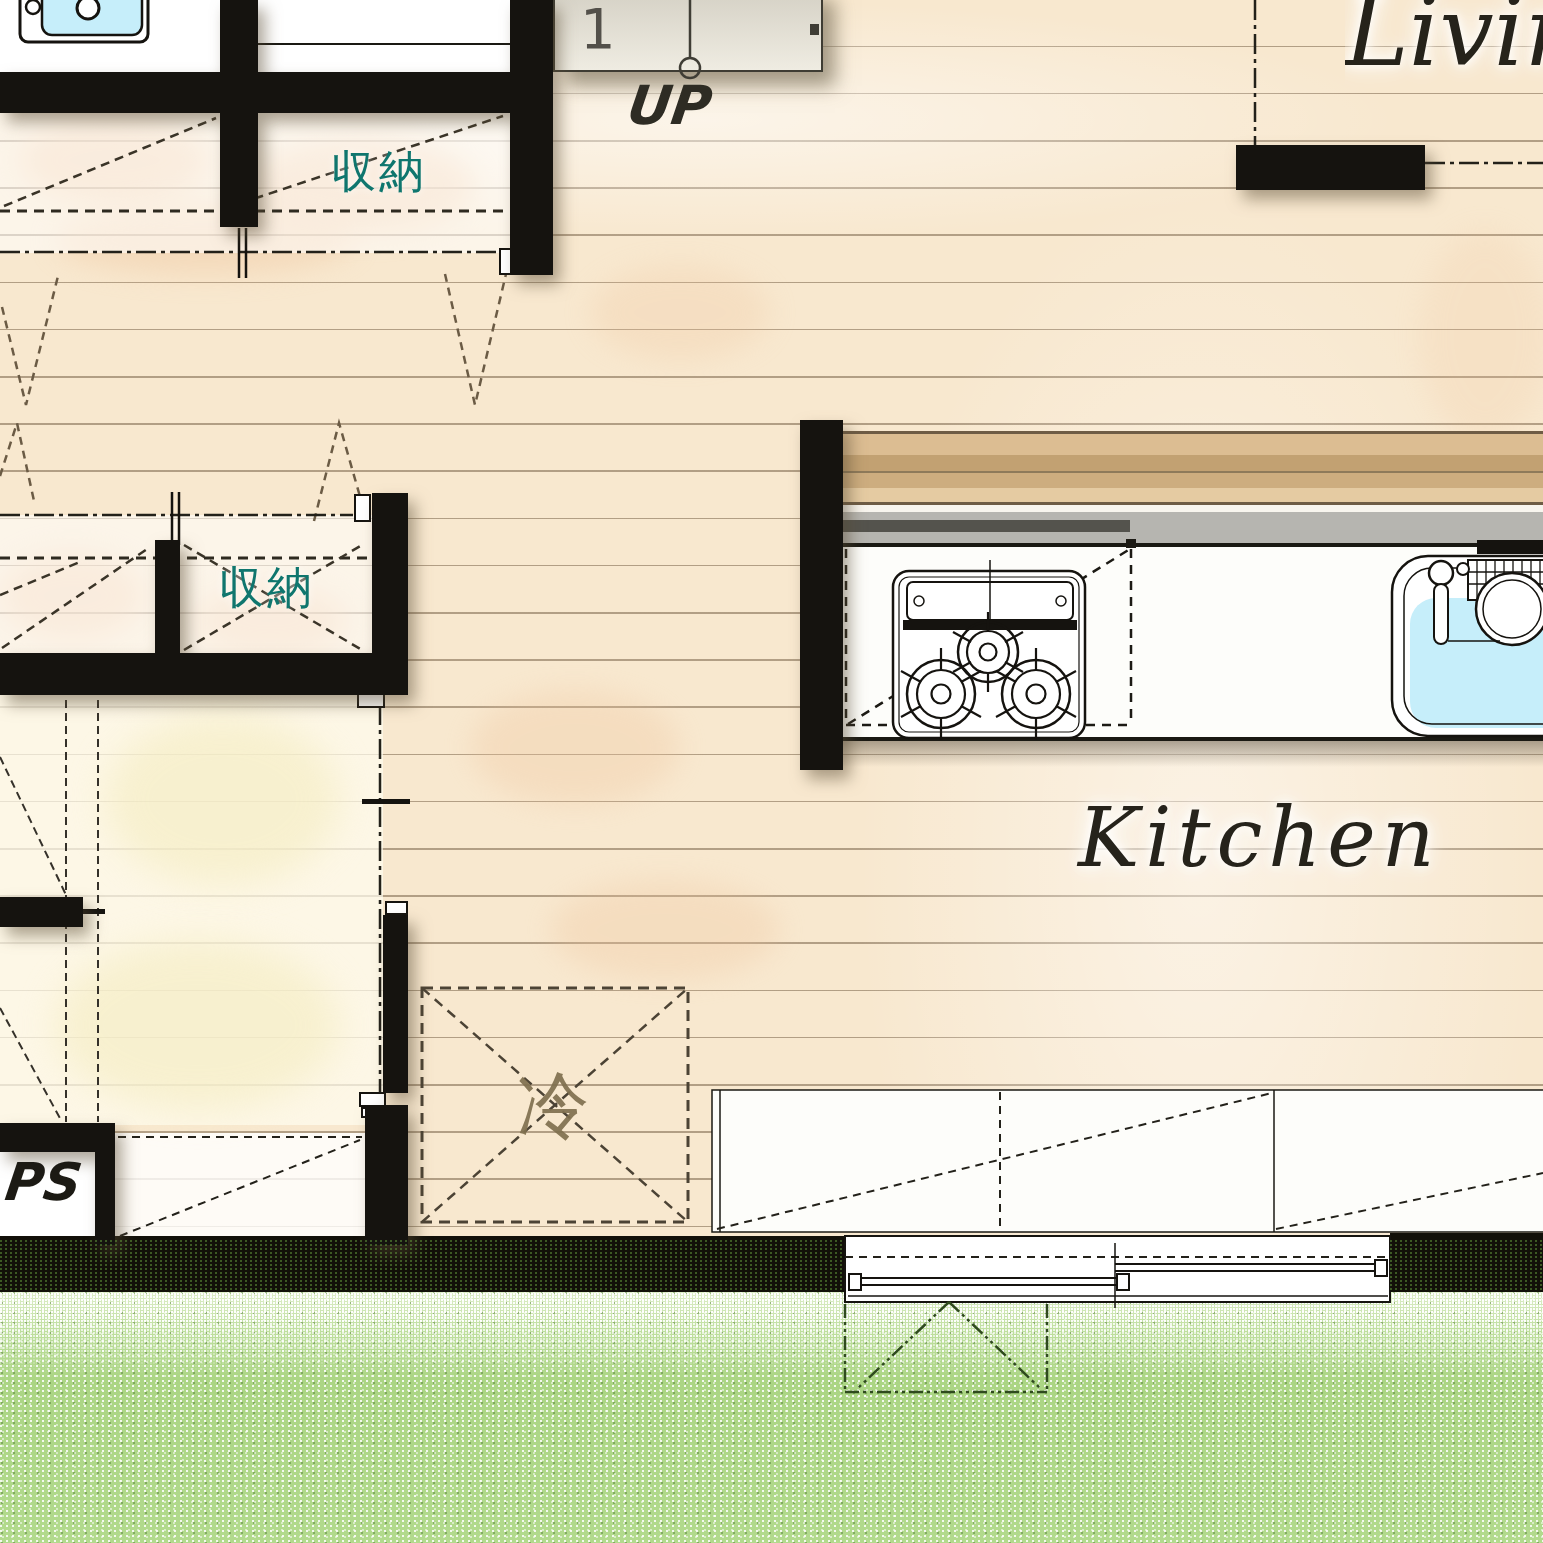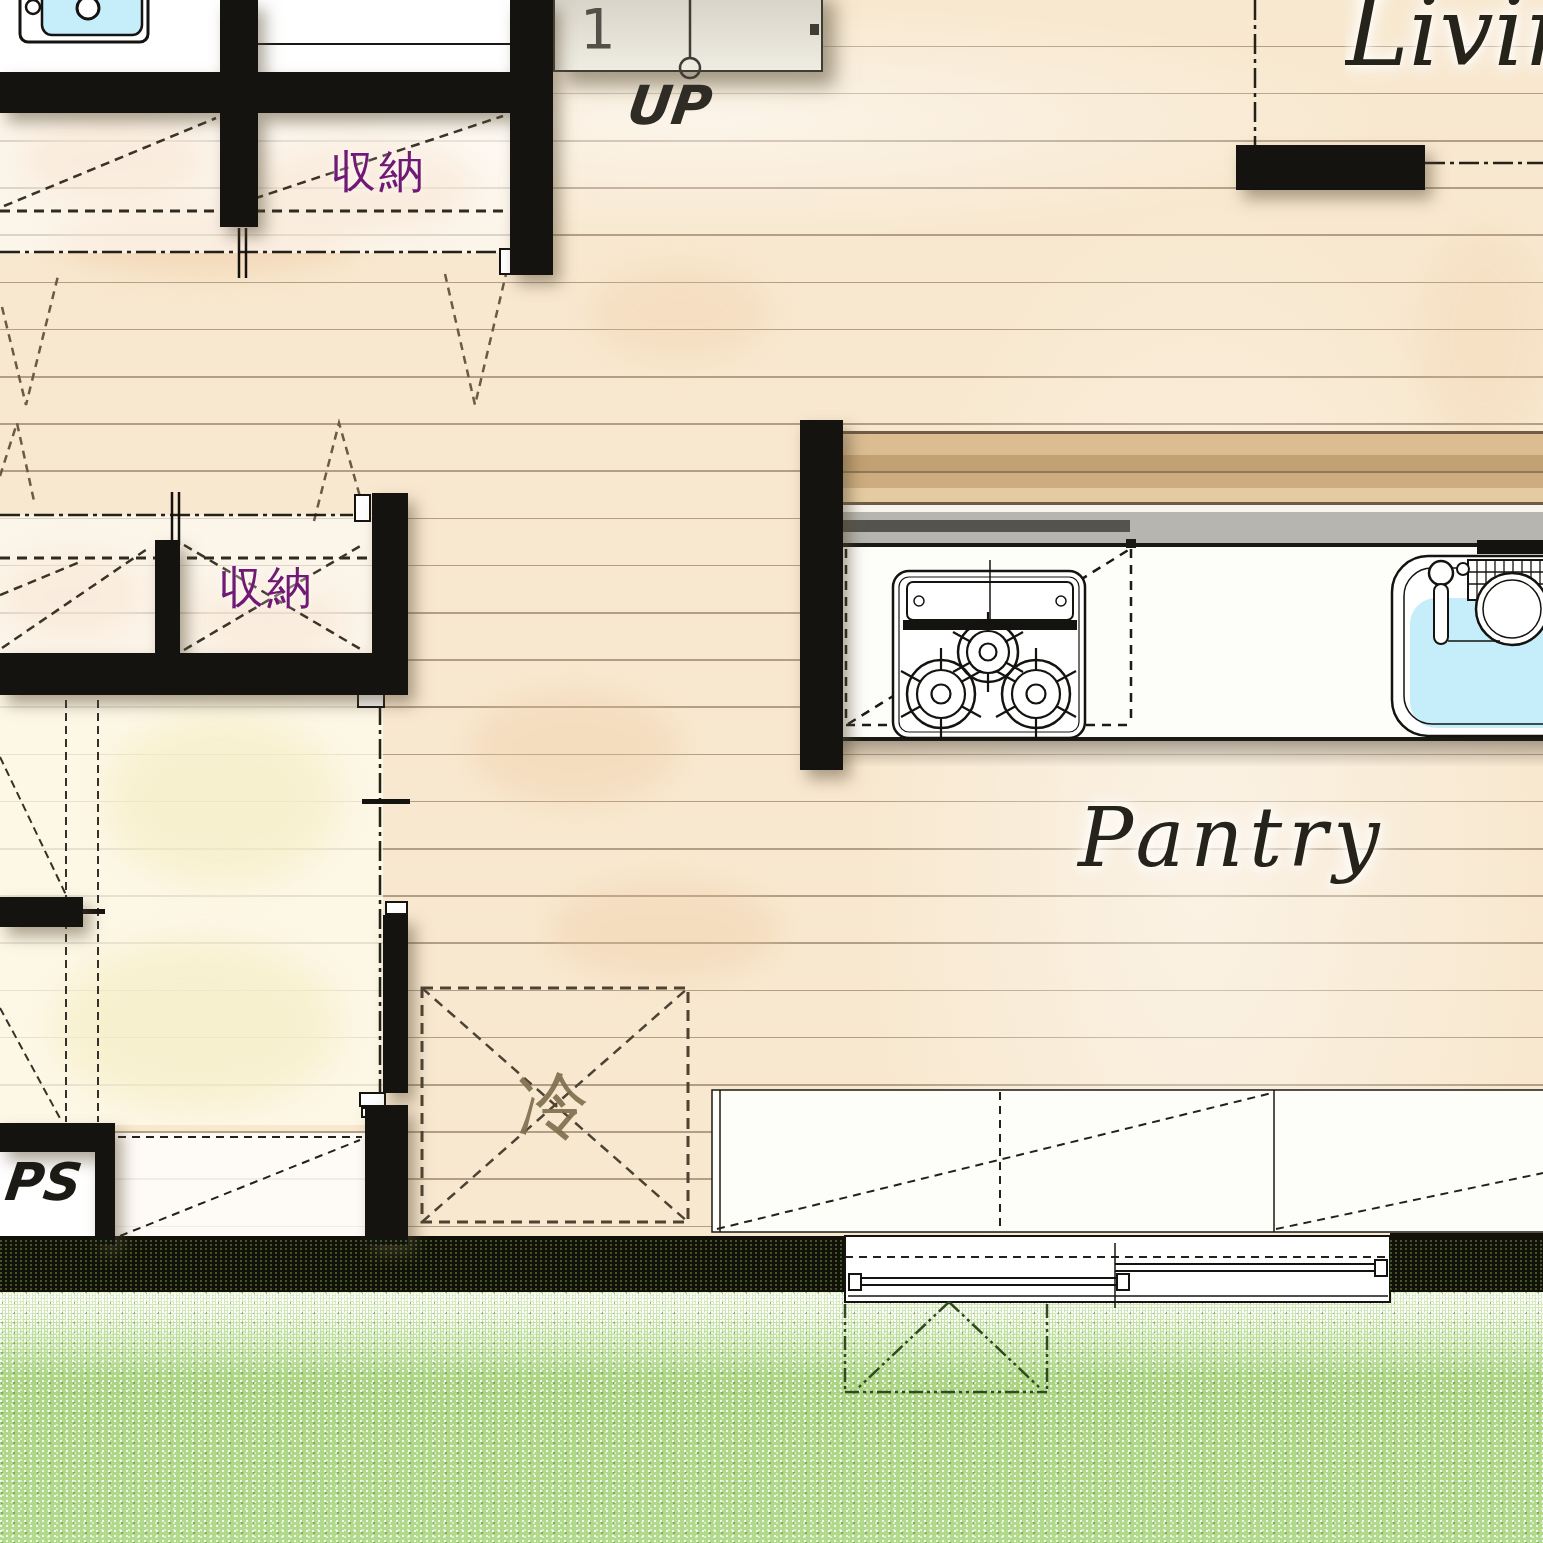--- a/index.html
+++ b/index.html
@@ -39,21 +39,21 @@
     background-size:5px 4px;}
   
   #stairbox{left:553px;top:-14px;width:266px;height:82px;
     background:linear-gradient(#d4d0c4,#efece2);
     border:2.5px solid #3e3c33;
     box-shadow:12px 14px 18px rgba(105,95,72,.6);}
   
   .script{font-family:"DejaVu Serif",serif;font-style:italic;color:#26231b;
     text-shadow:0 0 10px rgba(255,255,255,.95),0 0 18px rgba(255,255,255,.9),0 0 26px rgba(255,255,255,.8);
     white-space:nowrap;}
-  .kanji{font-family:Liberation Mono, monospace;color:#701a75;letter-spacing:3px;
+  .kanji{font-family:Liberation Mono, monospace;color:#0f766e;letter-spacing:3px;
     text-shadow:0 0 8px rgba(255,255,255,.8);white-space:nowrap;}
   #lbl-living{left:1345px;top:-24px;width:198px;height:132px;overflow:hidden;font-size:96px;}
   #lbl-kitchen{left:1078px;top:790px;font-size:82px;letter-spacing:6px;}
   #lbl-pantry{left:18px;top:796px;font-size:84px;letter-spacing:4px;}
   #lbl-up{left:628px;top:74px;font-size:54px;font-weight:800;font-style:italic;
     color:#2e2c24;transform:skewX(-8deg);font-family:"DejaVu Sans",sans-serif;}
   #lbl-one{left:580px;top:-4px;font-size:56px;color:#53504a;}
   #lbl-ps{left:6px;top:1152px;font-size:52px;font-weight:800;font-style:italic;
     color:#1c1a14;transform:skewX(-8deg);font-family:"DejaVu Sans",sans-serif;}
   #lbl-cl1{left:331px;top:142px;font-size:45px;}
@@ -340,21 +340,21 @@
       <rect x="42" y="-22" width="100" height="57" rx="10" stroke-width="2.5" fill="#c6eefa"></rect>
       <circle cx="88" cy="8" r="11" stroke-width="3" fill="#ffffff"></circle>
       <circle cx="33" cy="7" r="7" stroke-width="2.5" fill="#ffffff"></circle>
     </g>
   </svg>
 
   <div class="abs wall-grass" style="left:0;width:845px;"></div>
   <div class="abs wall-grass" style="left:1390px;width:153px;"></div>
 
   <div id="lbl-living" class="abs script">Living</div>
-  <div id="lbl-kitchen" class="abs script">Pantry</div>
+  <div id="lbl-kitchen" class="abs script">Kitchen</div>
   <div id="lbl-cl1" class="abs kanji">収納</div>
   <div id="lbl-cl2" class="abs kanji">収納</div>
   <div id="lbl-ps" class="abs">PS</div>
   <div id="lbl-up" class="abs">UP</div>
   <div id="lbl-one" class="abs">1</div>
   <div id="lbl-rei" class="abs">冷</div>
 
 </div>
 
 </body></html>

